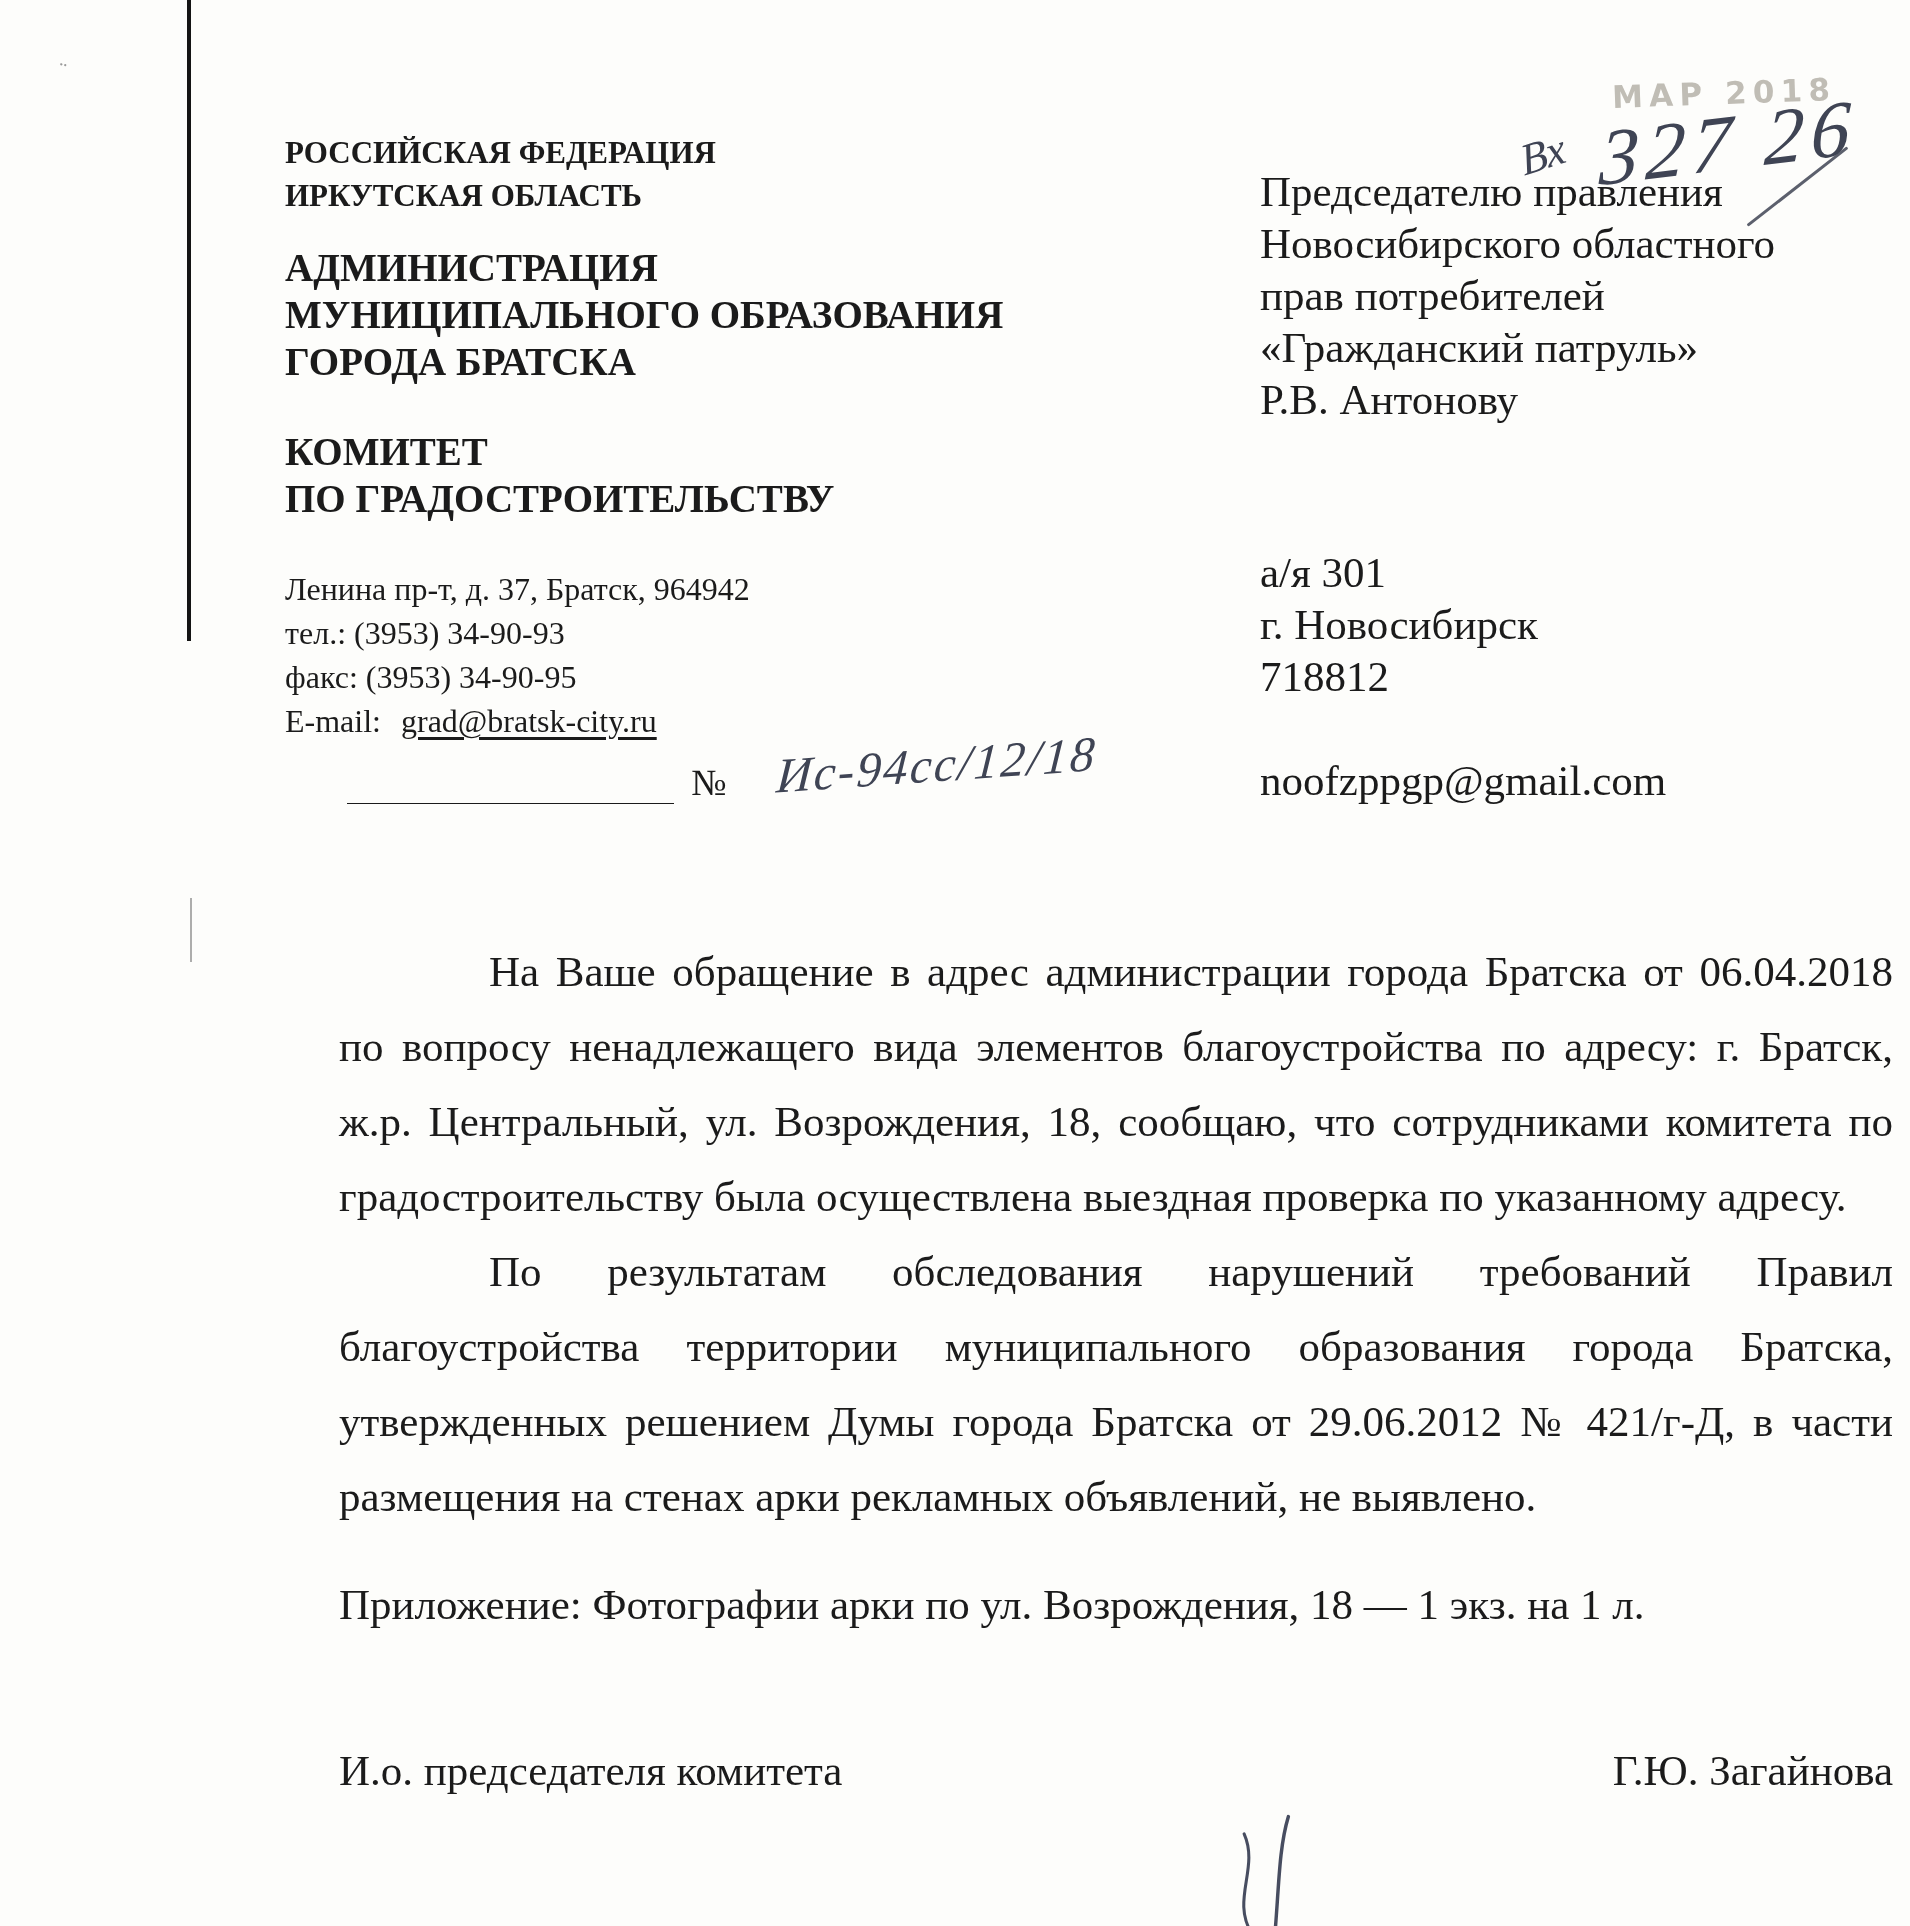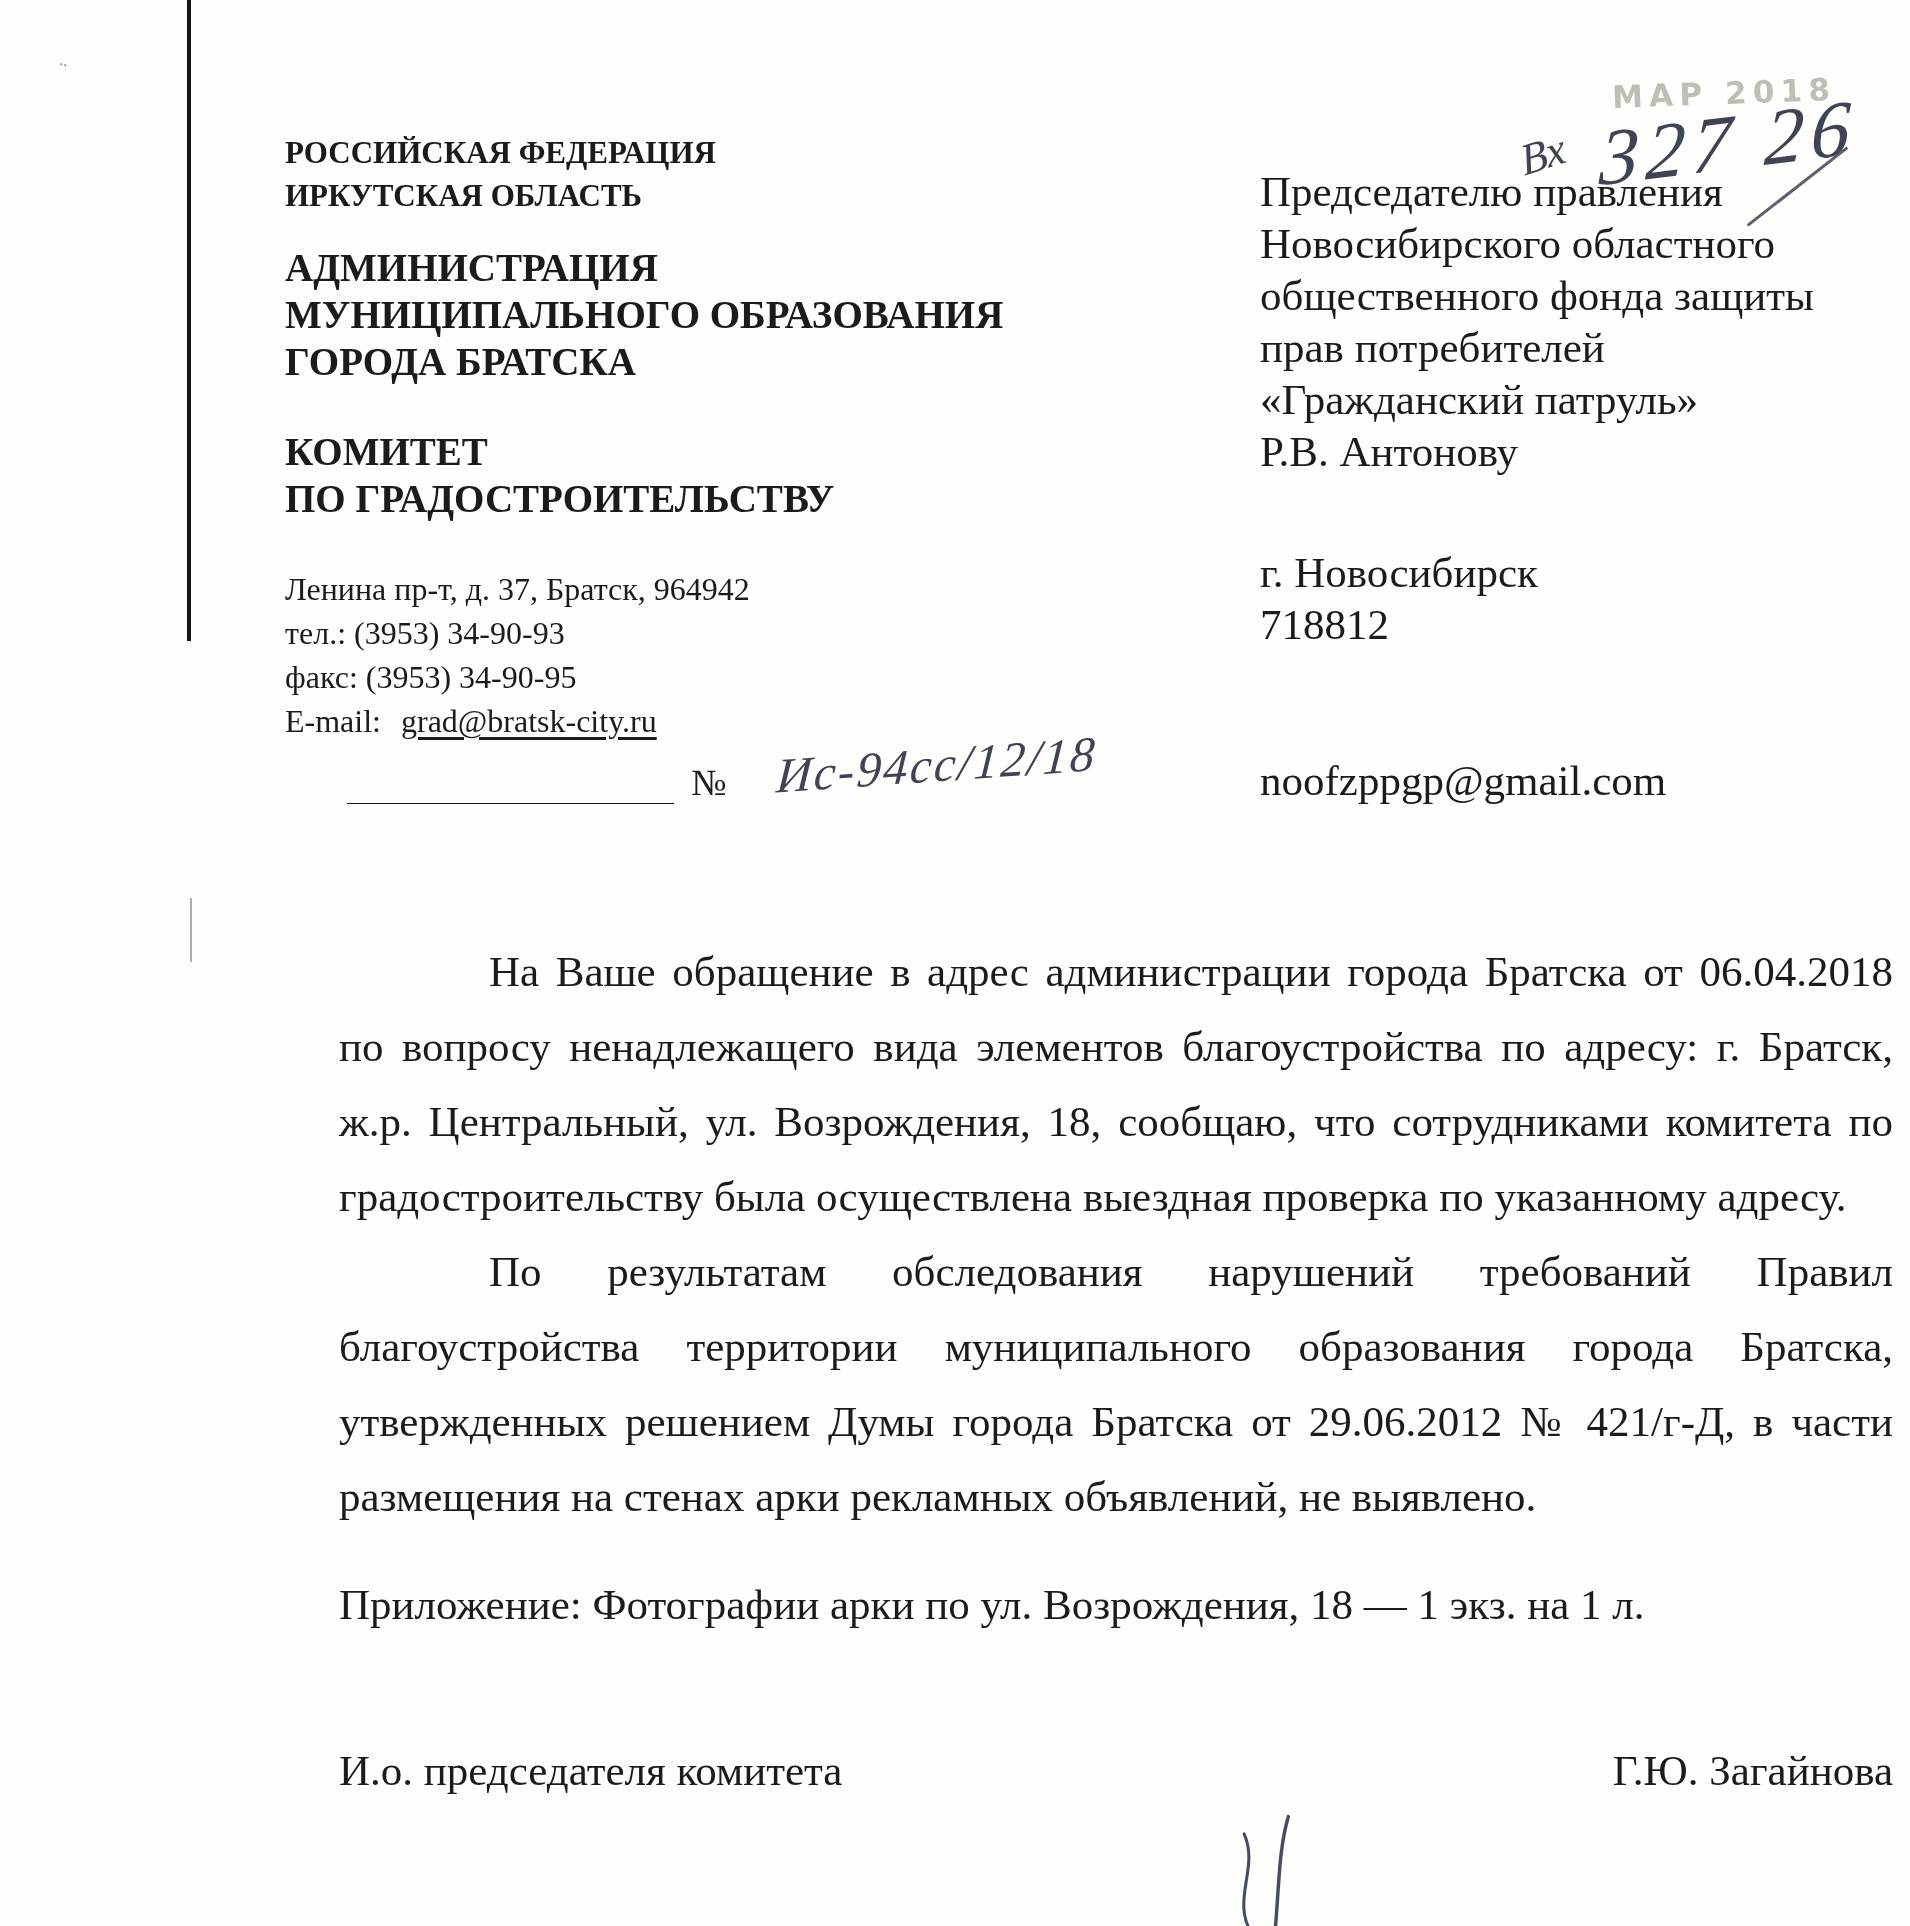--- a/index.html
+++ b/index.html
@@ -127,26 +127,26 @@
 
   <div class="number-row">
     <span class="number-blank"></span>
     <span class="number-sign">№</span>
     <span class="number-hand ink">Ис-94сс/12/18</span>
   </div>
 
   <div class="recipient">
     <div>Председателю правления</div>
     <div>Новосибирского областного</div>
-    <div>общественного фонда защиты</div>
     <div>прав потребителей</div>
     <div>«Гражданский патруль»</div>
     <div>Р.В. Антонову</div>
   </div>
   <div class="recipient-address">
+    <div>а/я 301</div>
     <div>г. Новосибирск</div>
     <div>718812</div>
   </div>
   <div class="recipient-email">noofzppgp@gmail.com</div>
 
   <div class="letter-body">
     <p class="para">На Ваше обращение в адрес администрации города Братска от 06.04.2018 по вопросу ненадлежащего вида элементов благоустройства по адресу: г. Братск, ж.р. Центральный, ул. Возрождения, 18, сообщаю, что сотрудниками комитета по градостроительству была осуществлена выездная проверка по указанному адресу.</p>
     <p class="para">По результатам обследования нарушений требований Правил благоустройства территории муниципального образования города Братска, утвержденных решением Думы города Братска от 29.06.2012 № 421/г-Д, в части размещения на стенах арки рекламных объявлений, не выявлено.</p>
     <p class="para attachment">Приложение:  Фотографии арки по ул. Возрождения, 18 — 1 экз. на 1 л.</p>
     <div class="signature-row">

